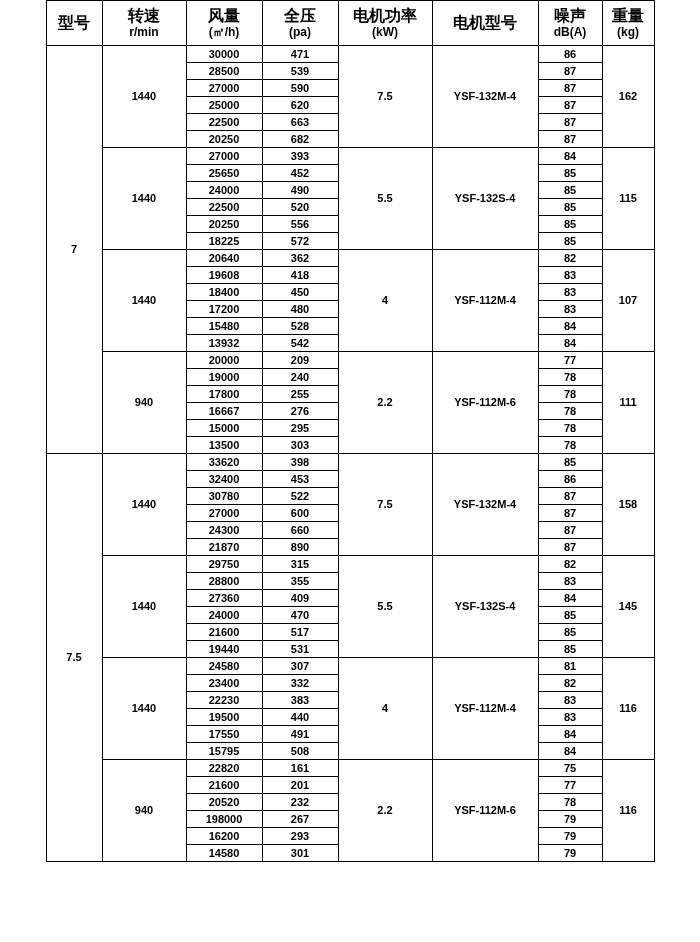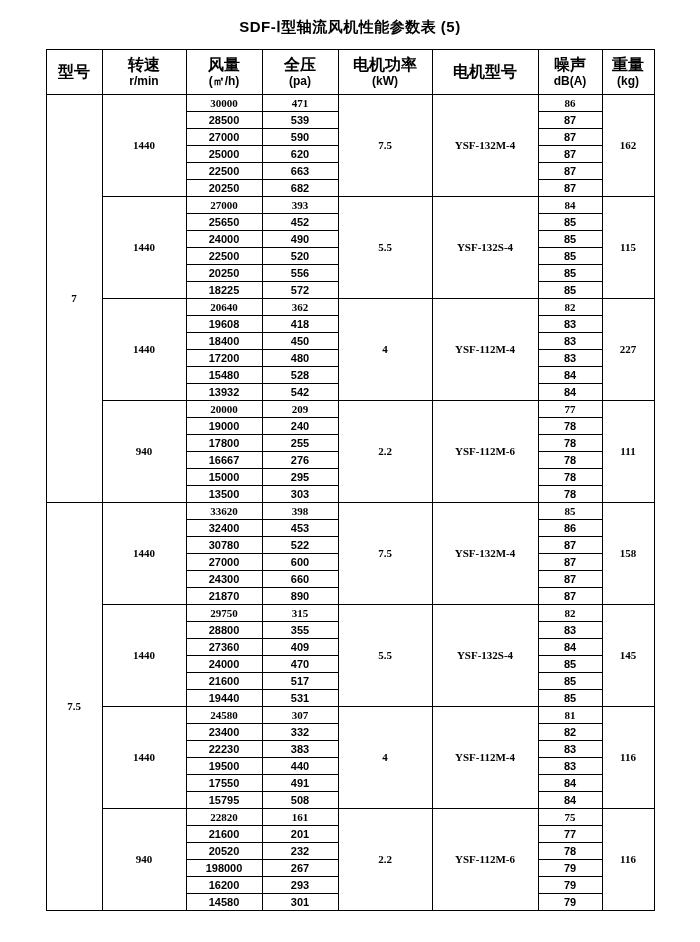--- a/index.html
+++ b/index.html
@@ -81,29 +81,28 @@
   
   col.c-model { width: 56px; }
   col.c-rpm { width: 84px; }
   col.c-flow { width: 76px; }
   col.c-press { width: 76px; }
   col.c-power { width: 94px; }
   col.c-motor { width: 106px; }
   col.c-noise { width: 64px; }
   col.c-weight { width: 52px; }
 
-  .grp-top td { border-top: 1px solid #000; font-family: Liberation Serif, serif; }
+  .grp-top td { border-top: 1px solid #000; }
 </style>
 </head>
 <body>
 
 <div class="page">
 
 
-  <div class="table-title">SDF-Ⅰ型轴流风机性能参数表 (5)</div>
 
   <table class="spec">
     <colgroup>
       <col class="c-model">
       <col class="c-rpm">
       <col class="c-flow">
       <col class="c-press">
       <col class="c-power">
       <col class="c-motor">
       <col class="c-noise">
@@ -213,21 +212,21 @@
           <td class="datacell">572</td>
           <td class="datacell">85</td>
         </tr>
         <tr class="grp-top">
           <td class="rpm" rowspan="6">1440</td>
           <td class="datacell">20640</td>
           <td class="datacell">362</td>
           <td class="power" rowspan="6">4</td>
           <td class="motor" rowspan="6">YSF-112M-4</td>
           <td class="datacell">82</td>
-          <td class="weight" rowspan="6">227</td>
+          <td class="weight" rowspan="6">107</td>
         </tr>
         <tr>
           <td class="datacell">19608</td>
           <td class="datacell">418</td>
           <td class="datacell">83</td>
         </tr>
         <tr>
           <td class="datacell">18400</td>
           <td class="datacell">450</td>
           <td class="datacell">83</td>

